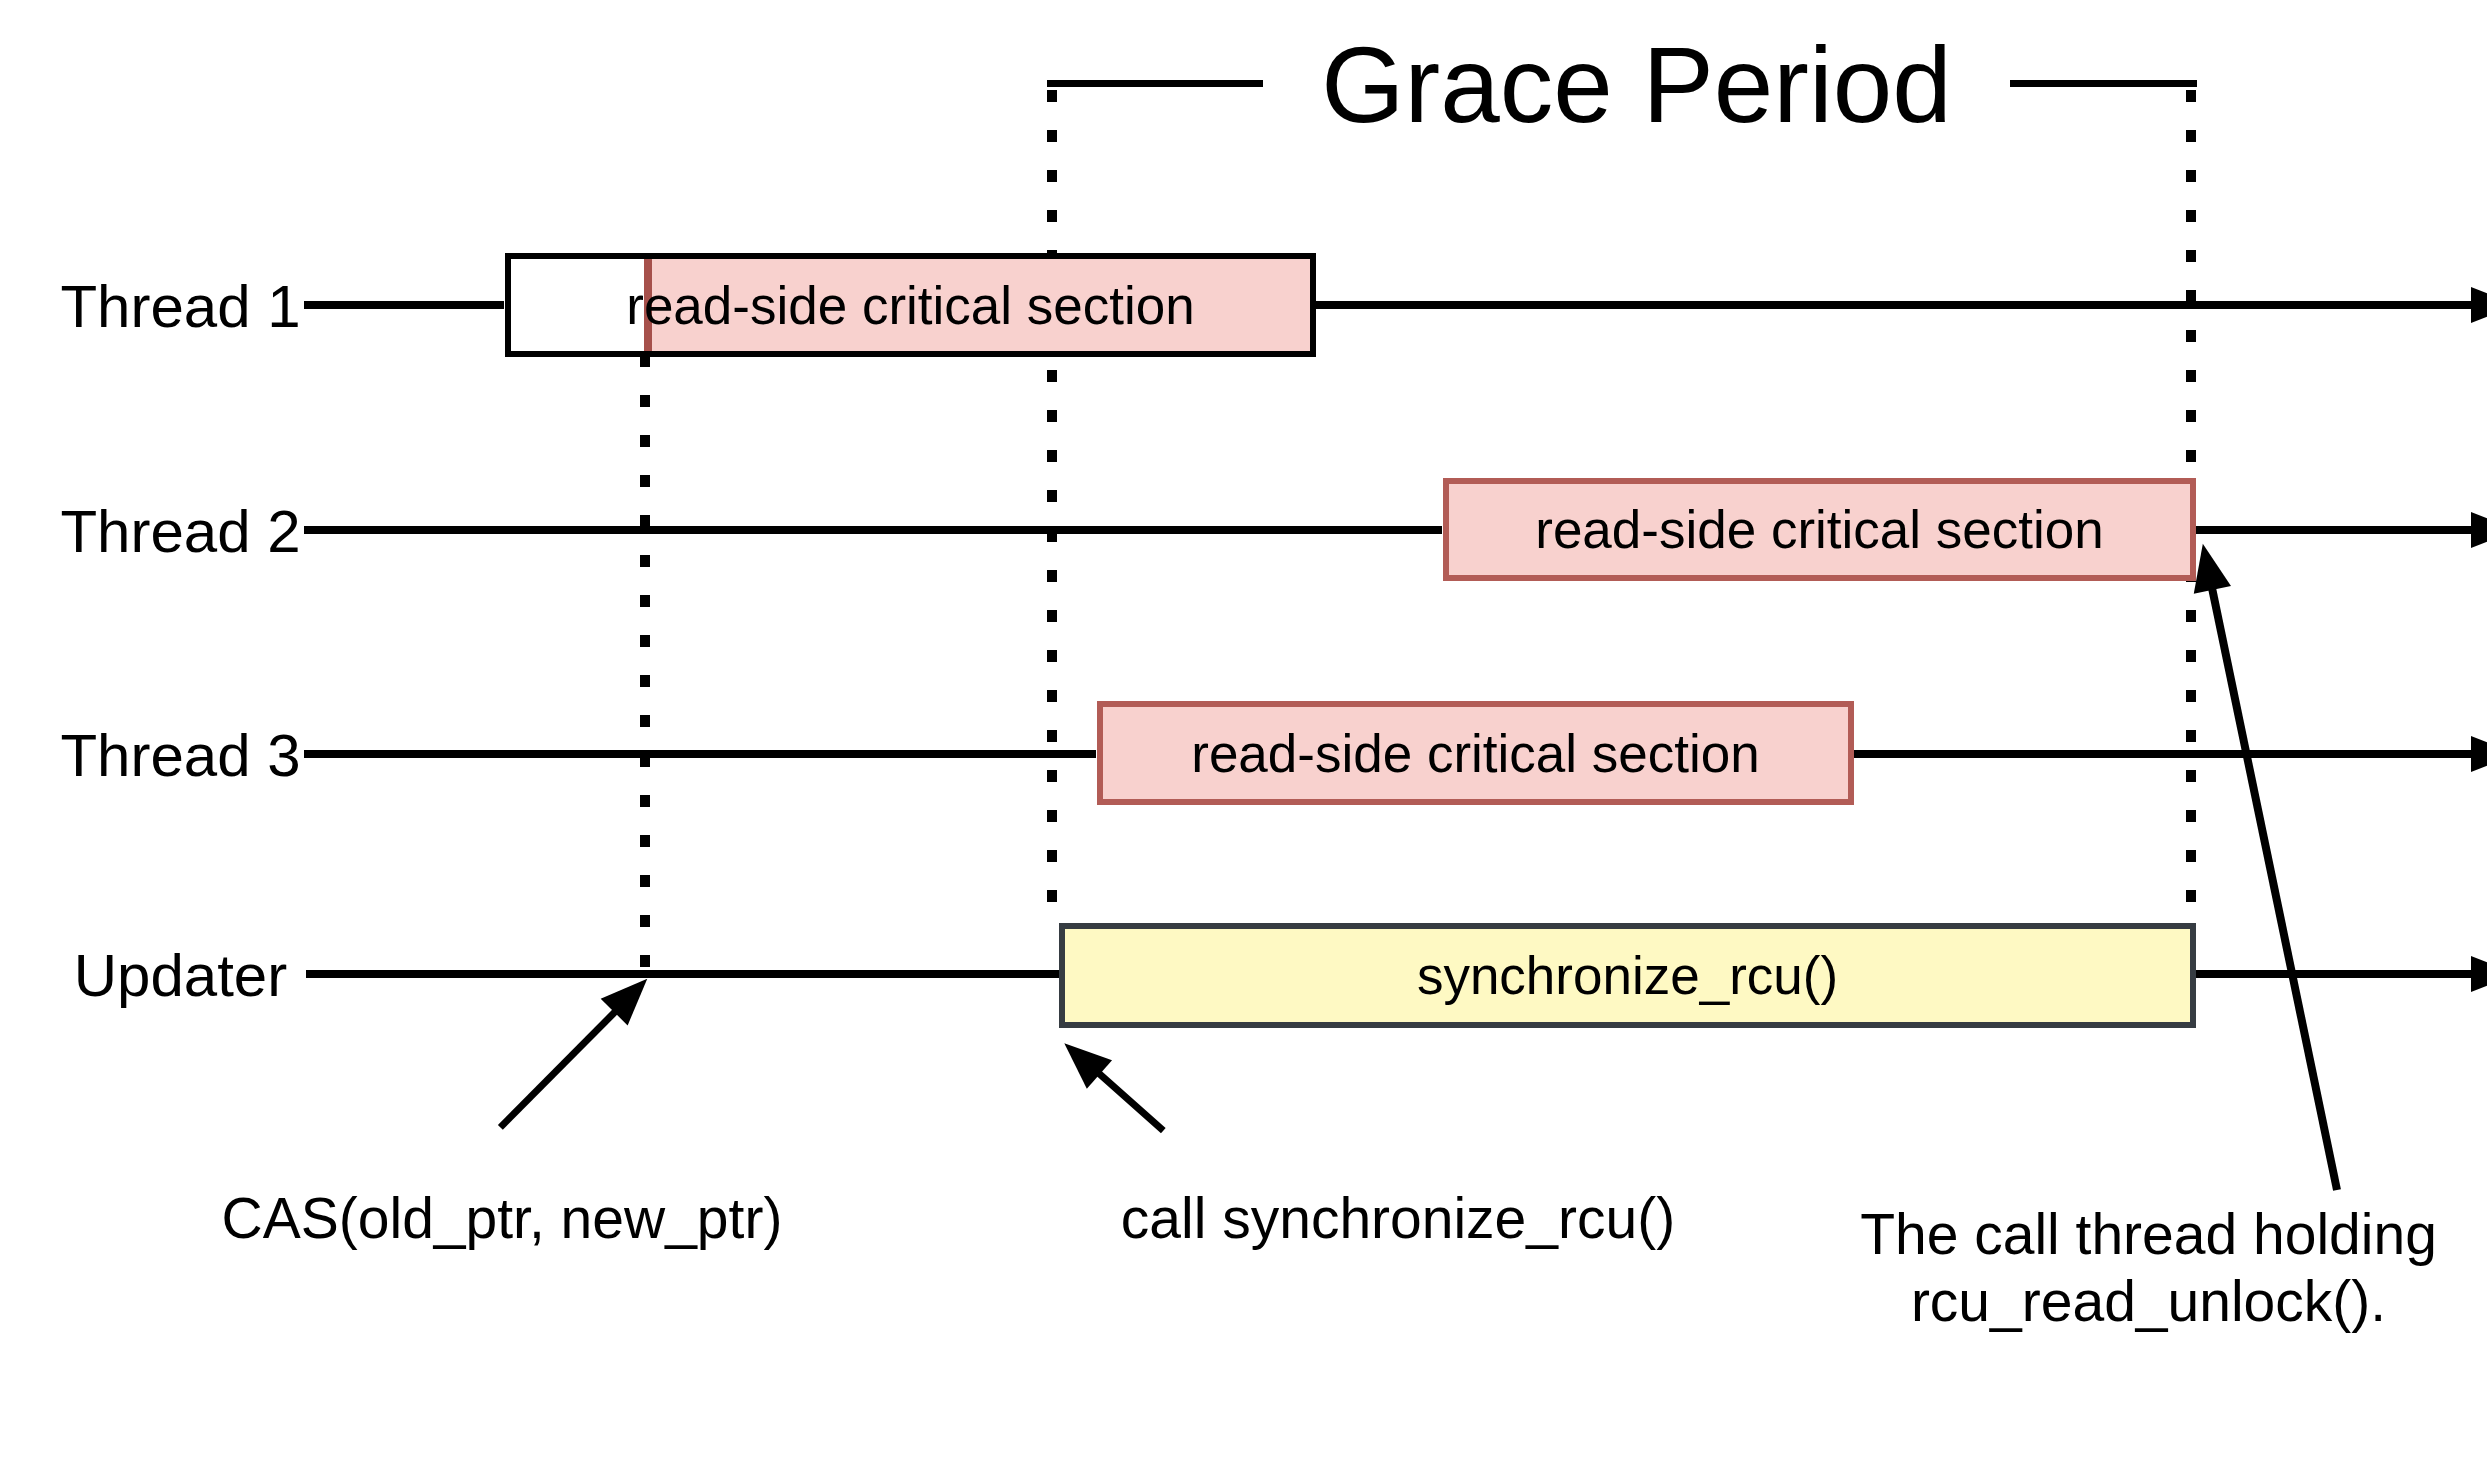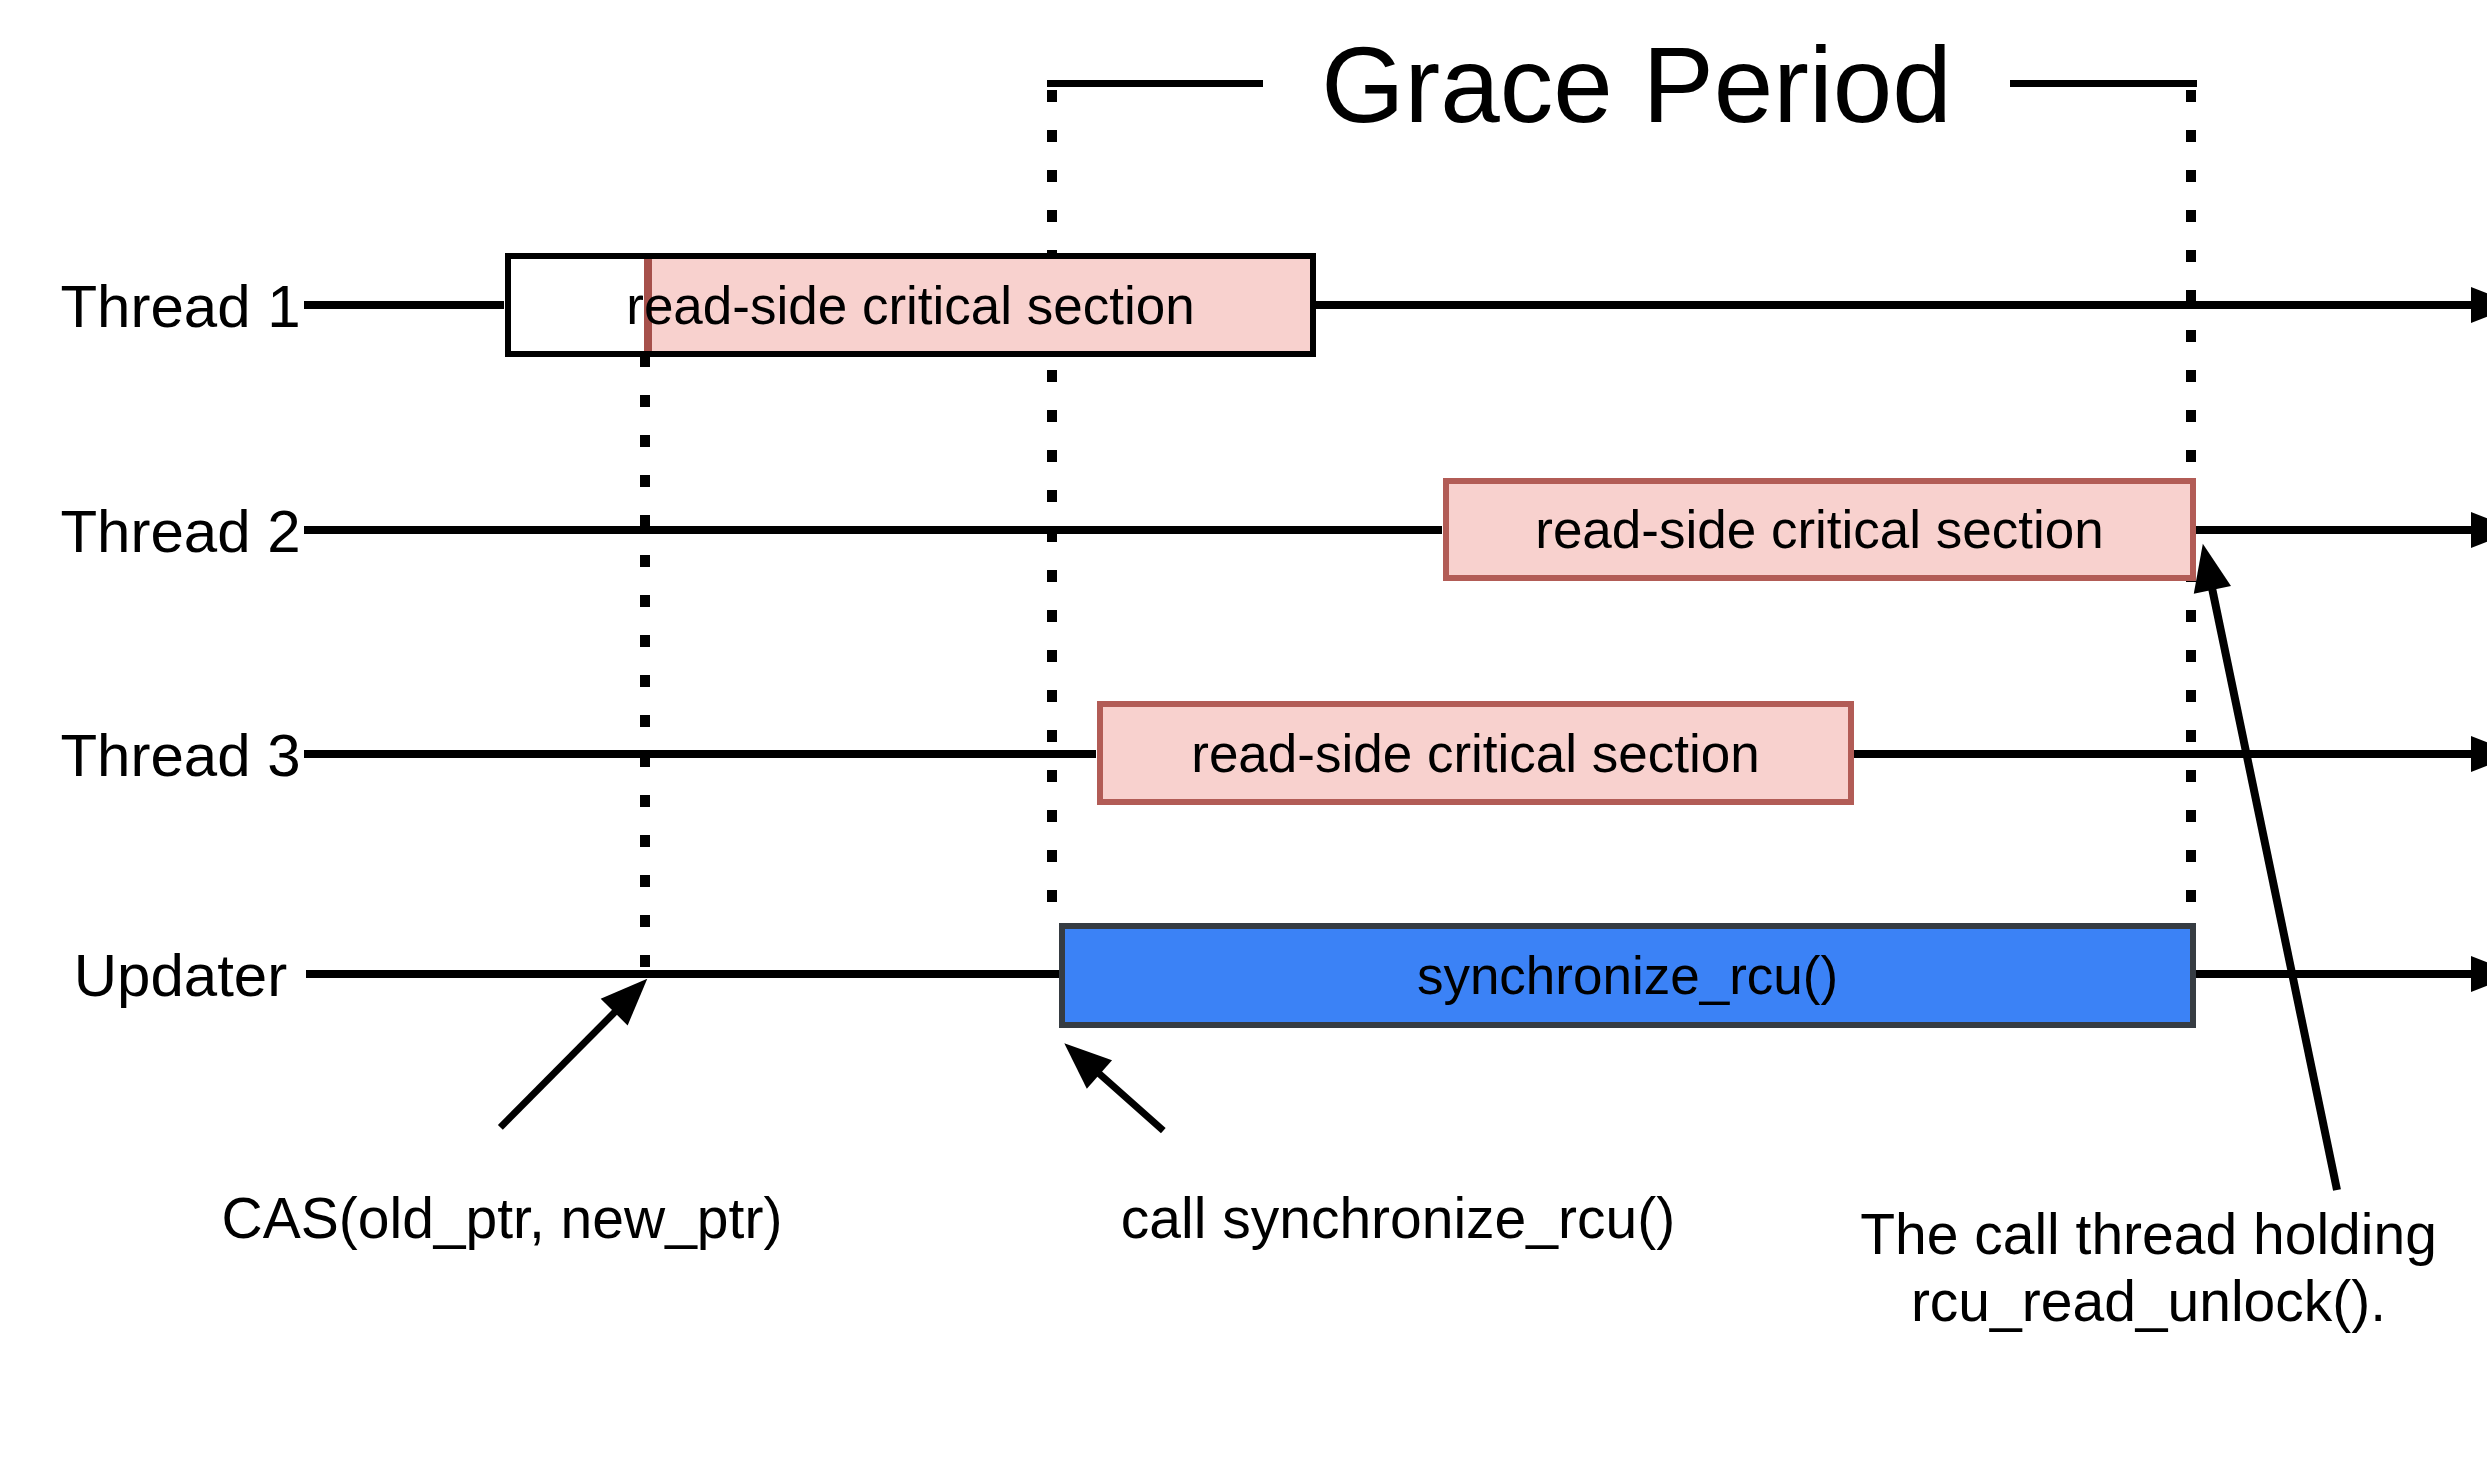--- a/index.html
+++ b/index.html
@@ -27,21 +27,21 @@
     z-index:2;
   }
 
   
   .box {
     position:absolute; display:flex; align-items:center; justify-content:center;
     font-size:53px; color:#000000; z-index:2;
   }
   .box-t1 { border:6.5px solid #000000; background:#ffffff; }
   .box-read { border:6.5px solid #b25c56; background:#f8d1ce; }
-  .box-sync { border:6.5px solid #363c42; background:#3b82f6; }
+  .box-sync { border:6.5px solid #363c42; background:#fef9c3; }
   .box-label { position:relative; z-index:3; white-space:nowrap; }
   .t1-pink { position:absolute; top:0; bottom:0; left:133px; right:0; background:#f8d1ce; }
   .t1-divider { position:absolute; top:0; bottom:0; left:133px; width:7.5px; background:#a6504b; }
 
   
   .row-label {
     position:absolute; left:29px; width:239px; height:70px;
     display:flex; align-items:center; justify-content:center;
     font-size:60px; color:#000000; white-space:nowrap; z-index:2;margin-left:32px;
   }

